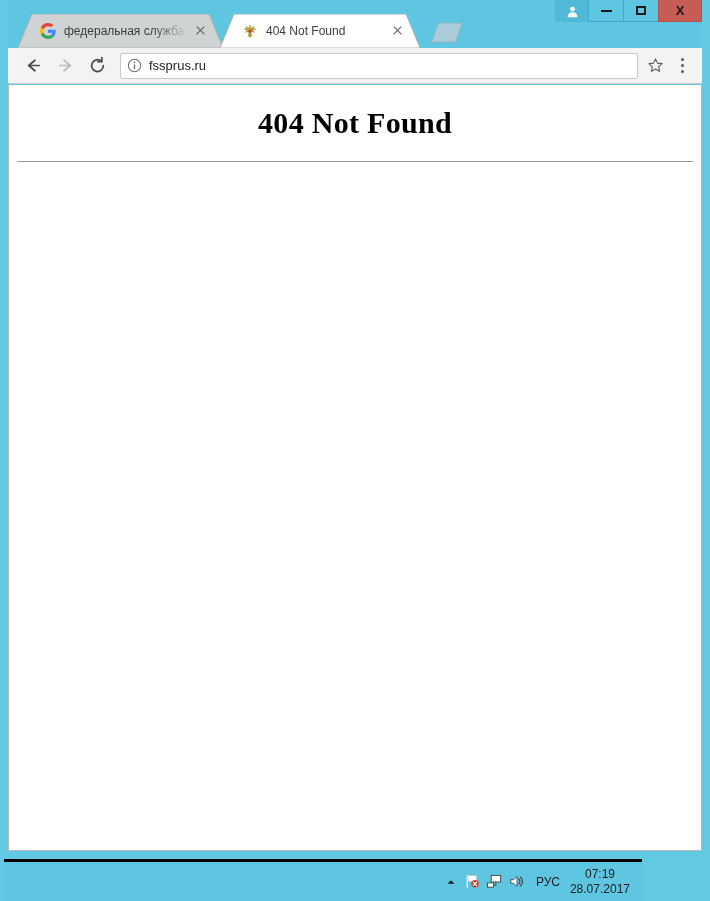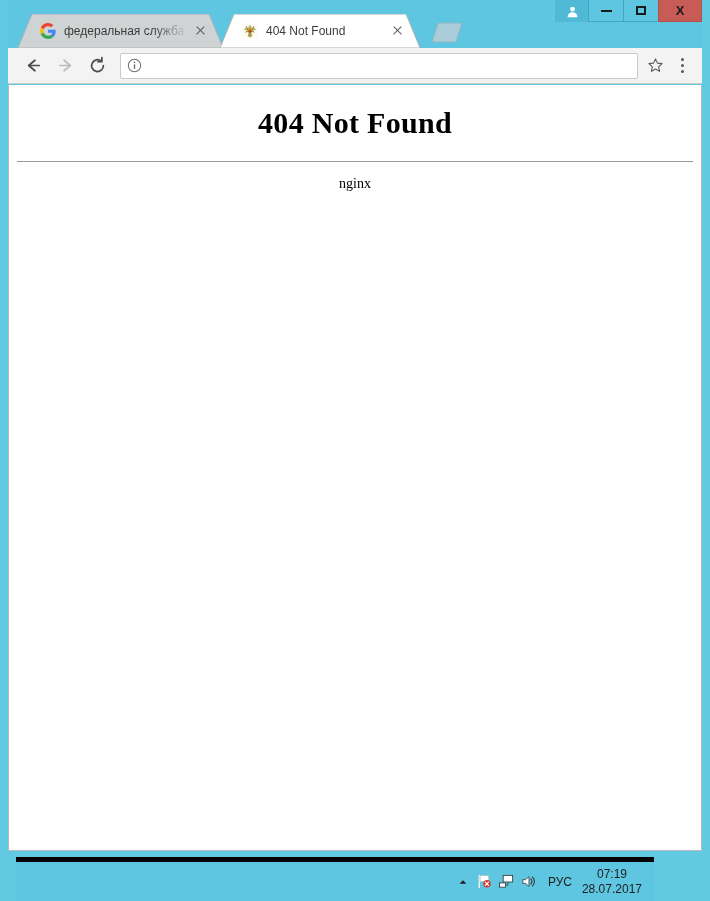--- a/index.html
+++ b/index.html
@@ -261,26 +261,26 @@
     text-align: center;
     font-family: "Liberation Serif", serif;
     font-size: 14px;
     color: #000;
     margin-top: 14px;
   }
 
   
   #taskbar {
     position: absolute;
-    left: 16px;
+    left: 4px;
     bottom: 0;
     width: 638px;
     height: 39px;
     background: #5ec6e0;
-    border-top: 5px solid #000000;
+    border-top: 3px solid #000000;
   }
   #tray {
     position: absolute;
     right: 4px;
     top: 0;
     height: 39px;
     display: flex;
     align-items: center;
   }
   #tray-expand {
@@ -414,39 +414,39 @@
       </div>
 
       <div id="omnibox">
         <span id="info-icon">
           <svg viewBox="0 0 16 16" width="15" height="15">
             <circle cx="8" cy="8" r="6.6" fill="none" stroke="#6f6f6f" stroke-width="1.1"></circle>
             <circle cx="8" cy="4.7" r="0.85" fill="#6f6f6f"></circle>
             <rect x="7.25" y="6.6" width="1.5" height="5" rx="0.6" fill="#6f6f6f"></rect>
           </svg>
         </span>
+        <span id="omnibox-url" title="Search Google or type a URL">fssprus.ru</span>
       </div>
 
       <div id="star-button">
         <svg viewBox="0 0 20 20" width="17" height="17">
           <path d="M10 2.2 L12.3 7.2 L17.7 7.8 L13.7 11.5 L14.8 16.9 L10 14.1 L5.2 16.9 L6.3 11.5 L2.3 7.8 L7.7 7.2 Z" fill="none" stroke="#5a5a5a" stroke-width="1.25" stroke-linejoin="round"></path>
         </svg>
       </div>
 
       <div id="menu-button">
         <span></span>
           <span></span>
           <span></span>
       </div>
     </div>
 
     <div id="viewport">
       <h1 id="page-h1">404 Not Found</h1>
       <hr id="page-hr">
-      <div id="page-center">nginx</div>
     </div>
 
   </div>
 
   <div id="taskbar">
     <div id="tray">
 
       <div id="tray-expand">
         <svg viewBox="0 0 12 12" width="10" height="10">
           <path d="M2 8 L6 4 L10 8 Z" fill="#1e1e1e"></path>

